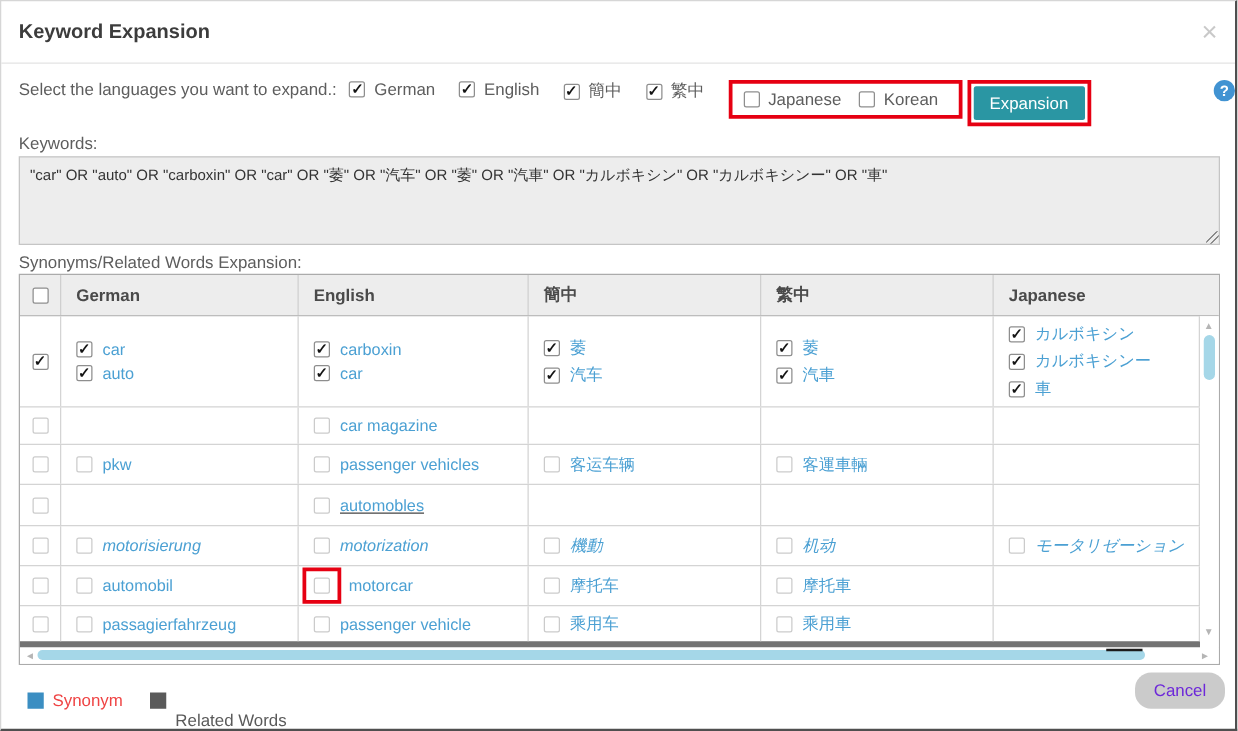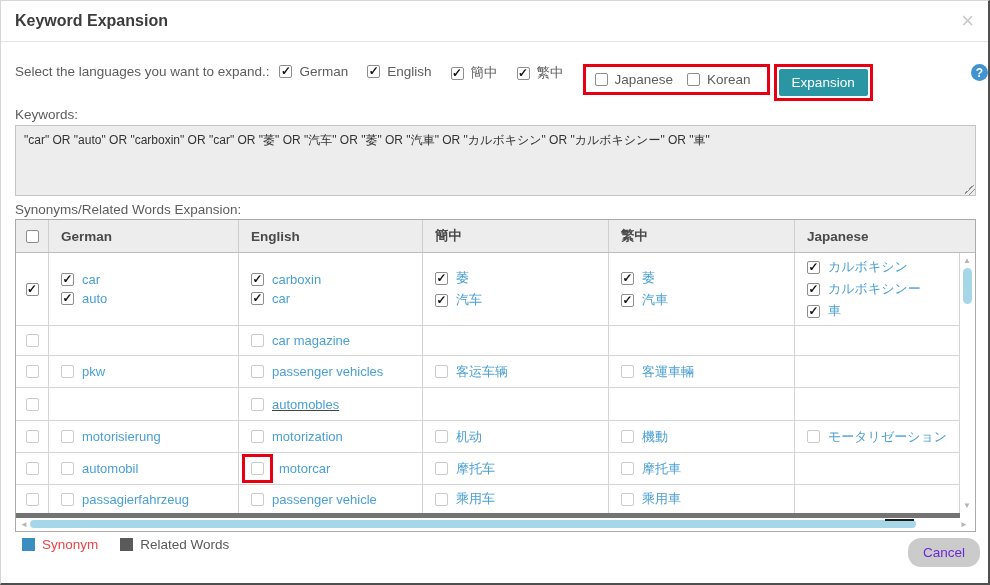--- a/index.html
+++ b/index.html
@@ -6,21 +6,21 @@
   body{
     width:990px;height:585px;position:relative;
     font-family:"Liberation Sans", sans-serif;
     background:#fff;color:#444;overflow:hidden;
   }
   .dialog{
     position:absolute;inset:0;background:#fff;box-sizing:border-box;
     border:1px solid #d6d6d6;border-right:2px solid #4f4f4f;border-bottom:2px solid #4f4f4f;
   }
   
-  .dlg-header{position:absolute;top:0;left:0;right:0;height:41px;
+  .dlg-header{position:absolute;top:0;left:0;right:0;height:50px;
     border-bottom:1px solid #e4e4e4;display:flex;align-items:center;padding:0 14px;box-sizing:border-box;}
   .dlg-title{font-size:16px;font-weight:700;color:#3c3c3c;}
   .close-x{margin-left:auto;color:#c9c9c9;font-size:22px;line-height:20px;cursor:pointer;font-weight:400;}
   
   .lang-row{position:absolute;top:63px;left:14px;right:0;height:40px;
     display:flex;align-items:flex-start;font-size:13.5px;color:#5d5d5d;}
   .lang-label{margin-right:10px;white-space:nowrap;}
   .lang-opt{display:inline-flex;align-items:center;gap:7px;margin-right:19px;cursor:pointer;white-space:nowrap;}
   .red-group{display:flex;align-items:center;border:3px solid var(--red,#e60012);
     padding:5px 2px 5px 9px;margin-right:4px;}
@@ -51,21 +51,21 @@
     border-right:1px solid #cfcfcf;font-weight:700;color:#4a4a4a;font-size:13.5px;}
   .th-select{width:33px;justify-content:center;padding-left:0;}
   .th-german{width:190px;}.th-english{width:184px;}.th-chs{width:186px;}.th-cht{width:186px;}
   .th-ja{flex:1;border-right:none;}
   .tbody{position:relative;min-height:257px;}
   .trow{display:flex;align-items:stretch;border-bottom:1px solid #d4d4d4;width:944px;box-sizing:border-box;}
   .trow:nth-child(1){min-height:70px;}
   .trow:nth-child(2){min-height:30px;}
   .trow:nth-child(3){min-height:32px;}
   .trow:nth-child(4){min-height:33px;text-decoration:underline;}
-  .trow:nth-child(5){min-height:32px;}
+  .trow:nth-child(5){min-height:32px;font-style:italic;}
   .trow:nth-child(6){min-height:32px;}
   .trow:nth-child(7){min-height:28px;border-bottom:5px solid #737373;}
   .tcell{border-right:1px solid #d4d4d4;display:flex;flex-direction:column;justify-content:center;
     padding:3px 0 3px 12px;box-sizing:border-box;}
   .cell-select{width:33px;align-items:center;padding-left:0;}
   .cell-german{width:190px;}.cell-english{width:184px;}.cell-chs{width:186px;}.cell-cht{width:186px;}
   .cell-ja{width:165px;}
   .kw-item{display:flex;align-items:center;gap:8px;margin:2px 0;font-size:13px;}
   .kw-word{color:var(--kwblue,#4ba0d3);cursor:default;}
   .red-cb-wrap{display:inline-flex;border:3px solid var(--red,#e60012);padding:5px 6px;
@@ -282,30 +282,30 @@
               <span class="cb"></span>
               <span class="kw-word">motorisierung</span>
             </div>
           </div>
           <div class="tcell cell-english">
             <div class="kw-item">
               <span class="cb"></span>
               <span class="kw-word">motorization</span>
             </div>
           </div>
+          <div class="tcell cell-cht">
+            <div class="kw-item">
+              <span class="cb"></span>
+              <span class="kw-word">機動</span>
+            </div>
+          </div>
           <div class="tcell cell-chs">
             <div class="kw-item">
               <span class="cb"></span>
               <span class="kw-word">机动</span>
-            </div>
-          </div>
-          <div class="tcell cell-cht">
-            <div class="kw-item">
-              <span class="cb"></span>
-              <span class="kw-word">機動</span>
             </div>
           </div>
           <div class="tcell cell-ja">
             <div class="kw-item">
               <span class="cb"></span>
               <span class="kw-word">モータリゼーション</span>
             </div>
           </div>
         </div>
         <div class="trow">
@@ -385,21 +385,21 @@
 
   <div class="dark-dash"></div>
 
   <div class="legend">
     <span class="legend-item">
       <span class="swatch" id="swatch-synonym" style="background: rgb(59, 142, 194);"></span>
       <span id="label-synonym" style="color: #ef4444;">Synonym</span>
     </span>
     <span class="legend-item">
       <span class="swatch" id="swatch-related" style="background: rgb(90, 90, 90);"></span>
-      <span id="label-related" style="color: rgb(90, 90, 90);">Related Words</span>
+      <span id="label-related" style="color: rgb(90, 90, 90); margin-top: 32px;">Related Words</span>
     </span>
   </div>
 
   <div class="footer">
     <button class="btn-cancel">Cancel</button>
   </div>
 
 </div>
 
 </body></html>

